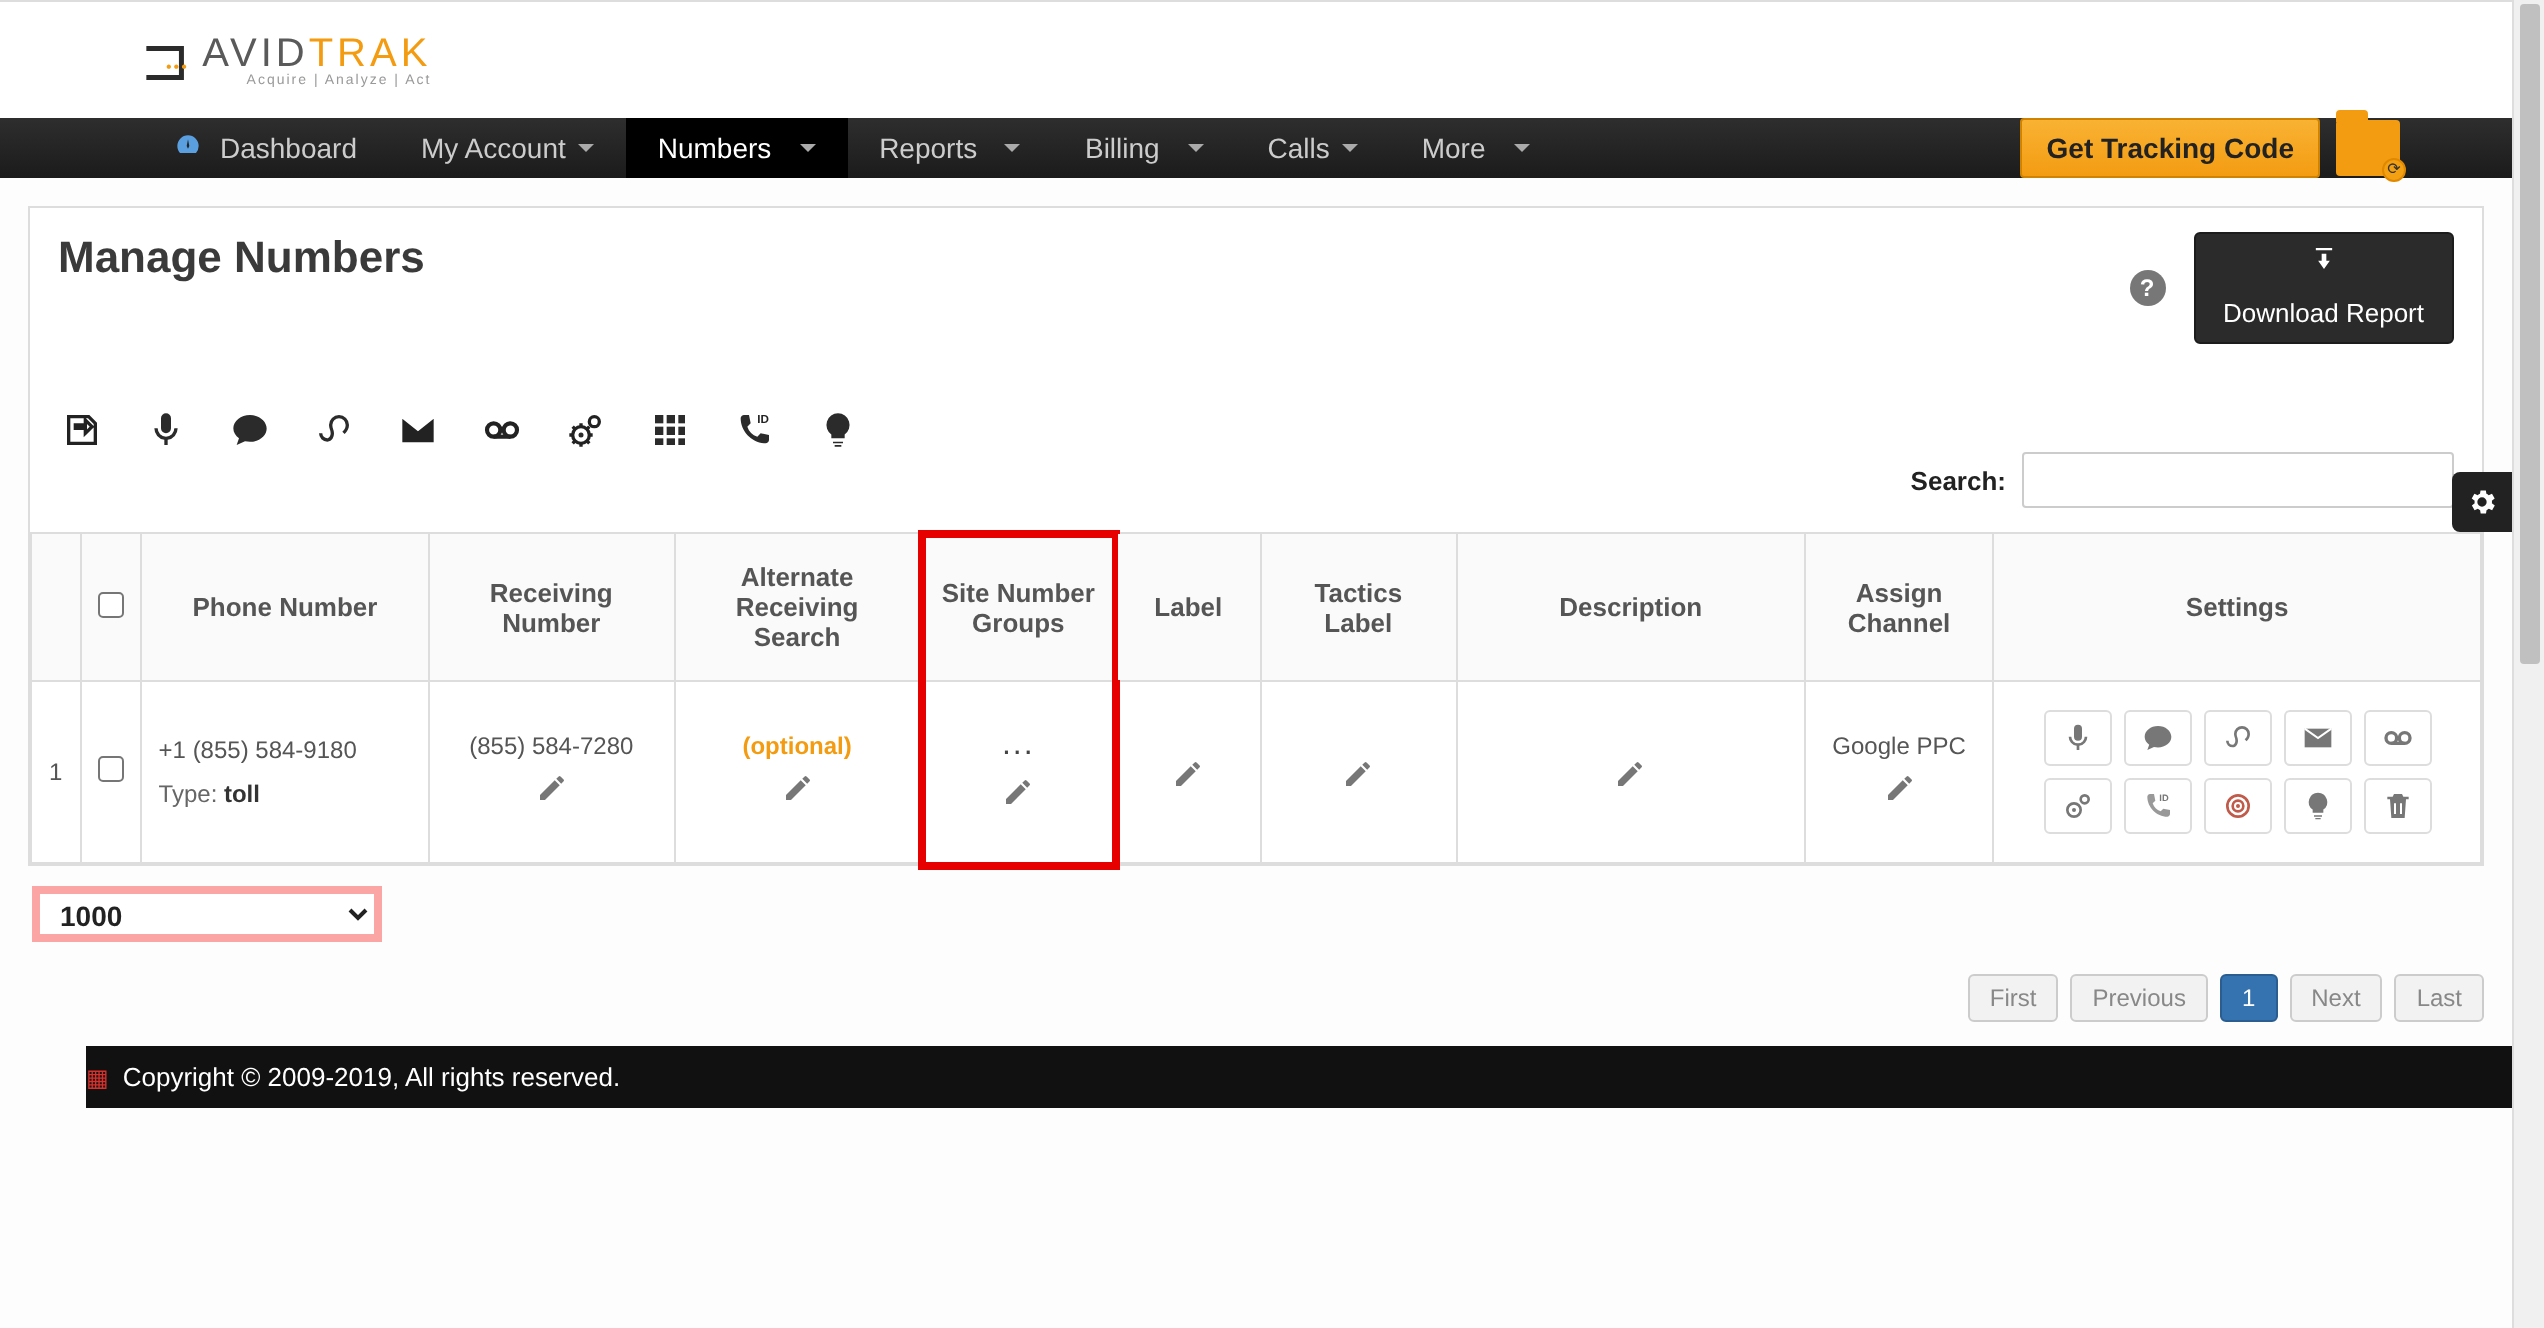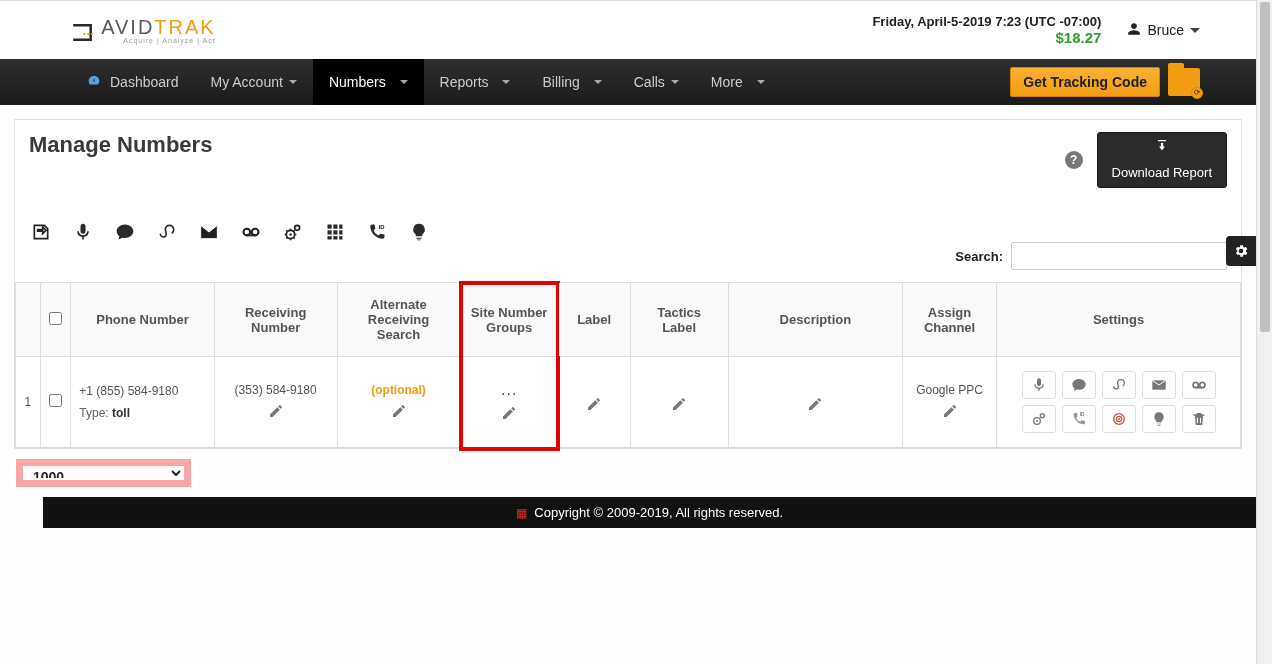--- a/index.html
+++ b/index.html
@@ -77,21 +77,21 @@
     width: 0; height: 0;
     border-left: 5px solid transparent;
     border-right: 5px solid transparent;
     border-top: 5px solid #444;
     display: inline-block;
   }
 
   
   .navbar {
     background: linear-gradient(#2e2e2e, #1b1b1b);
-    height: 46px;
+    height: 30px;
     display: flex;
     align-items: stretch;
     padding: 0 56px 0 70px;
   }
   .nav-left { display: flex; }
   .nav-item {
     color: #ccc;
     display: flex; align-items: center;
     padding: 0 16px;
     gap: 4px;
@@ -297,21 +297,21 @@
   .sicon.red { color: #d9302c; }
 
   
   .below {
     padding: 10px 0 10px 2px;
     margin: 0 14px;
   }
   .show-label { font-weight: bold; font-size: 13px; color: #222; display: block; margin-bottom: 6px;}
   .entries-select {
     width: 175px; height: 28px;
-    border: 7px solid #fca5a5;
+    border: 4px solid #fca5a5;
     padding: 2px 6px;
     font-size: 14px;
     font-weight: bold;
     color: #222;
     background: #fff;
   }
   .entries-label { font-weight: bold; font-size: 13px; color: #222; margin-top: 6px; display: block;}
 
   .pagination {
     display: flex;
@@ -330,21 +330,20 @@
   .pag-btn.active {
     background: #3572b0;
     color: #fff;
     border-color: #2a5d90;
   }
 
   
   .footer {
     background: #111;
     color: #fff;
-    text-align: center;
     padding: 8px 0;
     font-size: 13px;
     margin-left: 43px;
   }
   .footer-icon {
     display: inline-block;
     color: #d9302c;
     margin-right: 6px;
     font-size: 12px;
     letter-spacing: 1px;
@@ -375,35 +374,20 @@
 <body>
 
 <div class="page">
 
   <div class="topbar">
     <div class="logo">
       <div class="logo-glyph">⊐<span class="logo-dot">•••</span></div>
       <div>
         <span class="logo-text-main">AVID</span><span class="logo-text-main logo-text-accent">TRAK</span>
         <div class="logo-sub">Acquire | Analyze | Act</div>
-      </div>
-    </div>
-    <div class="top-right">
-      <div class="datetime-box">
-        <div>Friday, April-5-2019 7:23 (UTC -07:00)</div>
-        <div class="balance">$18.27</div>
-      </div>
-      <div class="user-menu">
-        <span class="user-icon">
-          <svg viewBox="0 0 24 24" width="14" height="14" fill="#222">
-              <path d="M12 12c2.8 0 5-2.2 5-5s-2.2-5-5-5-5 2.2-5 5 2.2 5 5 5zm0 2c-3.3 0-10 1.7-10 5v3h20v-3c0-3.3-6.7-5-10-5z"></path>
-            </svg>
-        </span>
-        <span>Bruce</span>
-        <span class="caret-down"></span>
       </div>
     </div>
   </div>
 
   <div class="navbar">
     <div class="nav-left">
       <div class="nav-item">
         <span class="nav-dashboard-icon">
           <svg viewBox="0 0 24 24" width="16" height="16" fill="#5aa0e0">
               <path d="M12 4a8 8 0 0 0-8 8c0 2 .7 3.8 2 5.2h12a7.9 7.9 0 0 0 2-5.2 8 8 0 0 0-8-8zm0 3l1 5-1 2-1-2 1-5z"></path>
@@ -525,21 +509,21 @@
       </thead>
       <tbody>
         <tr>
           <td>1</td>
           <td><input type="checkbox" style=""></td>
           <td class="phone-cell">
             <div>+1 (855) 584-9180</div>
             <div style="margin-top:8px;"><span class="phone-type-label">Type: </span><span class="phone-type-val">toll</span></div>
           </td>
           <td>
-            <div>(353) 584-9180</div>
+            <div>(855) 584-7280</div>
             <span class="edit-icon">
               <svg class="icon-svg sm" viewBox="0 0 24 24">
                   <path d="M3 17.25V21h3.75L17.8 9.94l-3.75-3.75L3 17.25zM20.7 7c.4-.4.4-1 0-1.4l-2.3-2.3a1 1 0 0 0-1.4 0l-1.8 1.8 3.7 3.7 1.8-1.8z"></path>
                 </svg>
             </span>
           </td>
           <td>
             <div class="optional">(optional)</div>
             <span class="edit-icon">
               <svg class="icon-svg sm" viewBox="0 0 24 24">
@@ -651,20 +635,27 @@
       </tbody>
     </table>
   </div>
 
   <div class="below">
     <select class="entries-select">
       <option>1000</option>
     </select>
   </div>
 
+  <div class="pagination">
+    <div class="pag-btn">First</div>
+    <div class="pag-btn">Previous</div>
+    <div class="pag-btn active">1</div>
+    <div class="pag-btn">Next</div>
+    <div class="pag-btn">Last</div>
+  </div>
 
   <div class="footer">
     <span class="footer-icon">▦</span><span>Copyright © 2009-2019, All rights reserved.</span>
   </div>
 
 </div>
 
 <div class="scroll-track">
   <div class="scroll-thumb"></div>
 </div>

